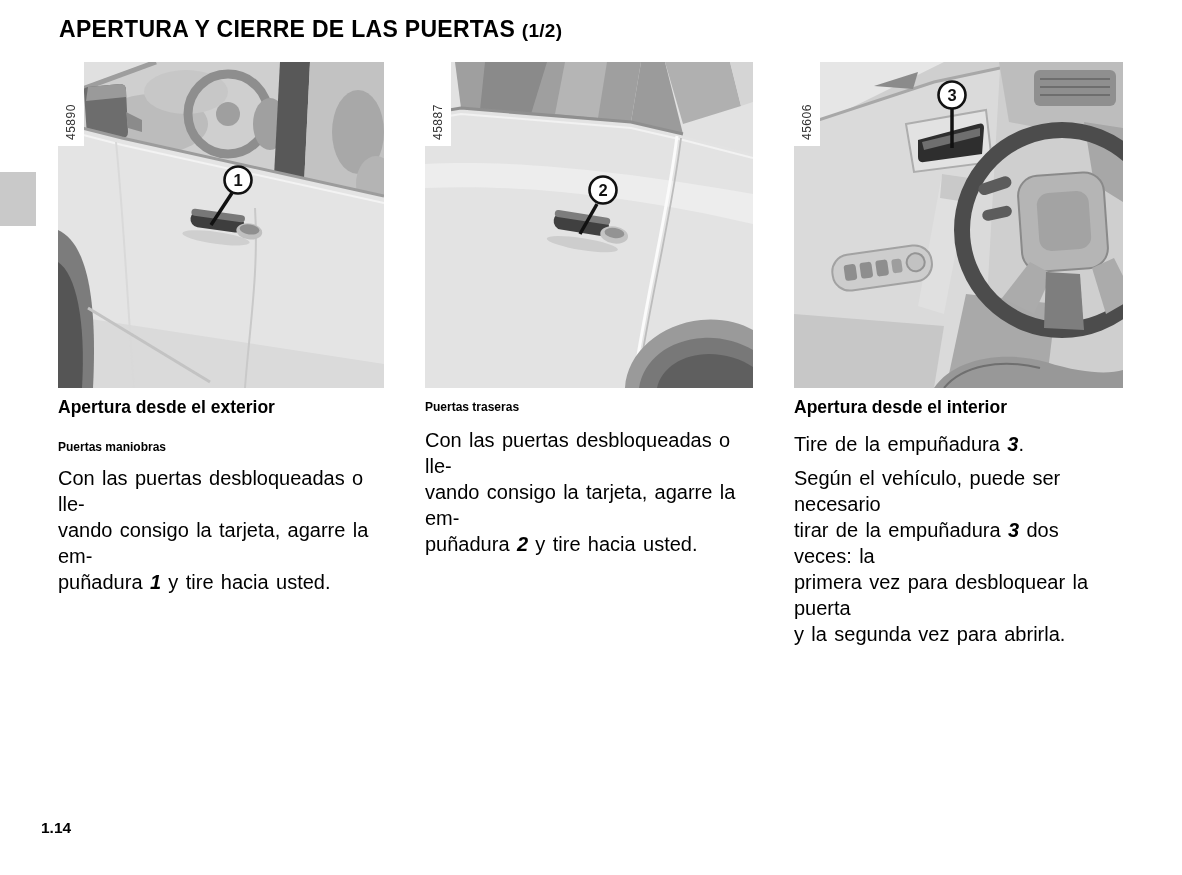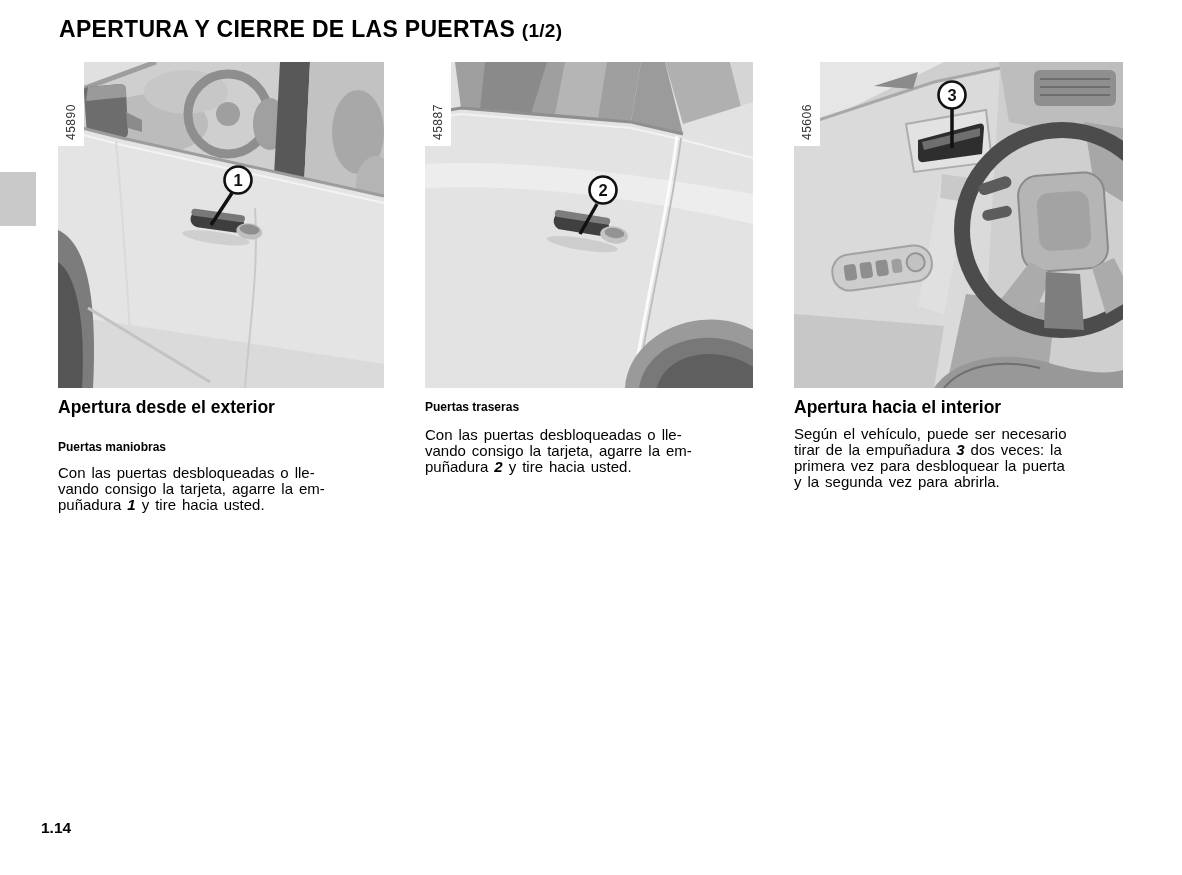--- a/index.html
+++ b/index.html
@@ -22,21 +22,21 @@
   .col3{width:329px;}
   .figure{position:relative;height:326px;}
   .figure svg{display:block;}
   svg text{font-family:"Liberation Sans","DejaVu Sans",sans-serif;}
   .fig-label-text{font-size:12px;fill:#333;letter-spacing:.5px;}
   .callout-num{font-size:16.5px;font-weight:bold;fill:#111;text-anchor:middle;}
   .col-heading{margin:9px 0 0;font-size:17.5px;font-weight:bold;}
   .col-subheading{margin:22px 0 0;font-size:12px;font-weight:bold;}
   .col2 .col-subheading{margin-top:12px;}
   .body-text{
-    margin:11px 0 0;font-size:15px;line-height:16px;
+    margin:11px 0 0;font-size:20px;line-height:26px;
     white-space:pre-line;word-spacing:1.8px;
   }
   .col2 .body-text{margin-top:13px;}
   .col3 .p1{margin-top:13px;}
   .col3 .p2{margin-top:8px;}
   .num{font-style:italic;font-weight:bold;}
   .warning-box{
     margin-top:116px;margin-left:6px;width:293px;height:127px;
     border:2.2px solid #000;padding:11px 12px;
     background:linear-gradient(135deg,#ececec 0%,#f8f8f8 60%,#f2f2f2 100%);
@@ -214,21 +214,22 @@
         </g>
 
         <path d="M158,46 L158,86" stroke="#111" stroke-width="3.5"></path>
         <circle cx="158" cy="33" r="13.5" fill="#fff" stroke="#111" stroke-width="2.6"></circle>
         <text class="callout-num" x="158" y="39">3</text>
 
         <rect x="0" y="0" width="26" height="84" fill="#ffffff"></rect>
         <text class="fig-label-text" transform="translate(17 78) rotate(-90)">45606</text>
       </svg>
     </div>
-    <h2 class="col-heading">Apertura hacia el interior</h2>
+    <h2 class="col-heading">Apertura desde el interior</h2>
+    <p class="body-text p1"><span>Tire de la empuñadura </span><span class="num">3</span><span>.</span></p>
     <p class="body-text p2"><span>Según el vehículo, puede ser necesario
 tirar de la empuñadura </span><span class="num">3</span><span> dos veces: la
 primera vez para desbloquear la puerta
 y la segunda vez para abrirla.</span></p>
 
   </div>
 
 </div>
 
 <div class="page-number">1.14</div>

